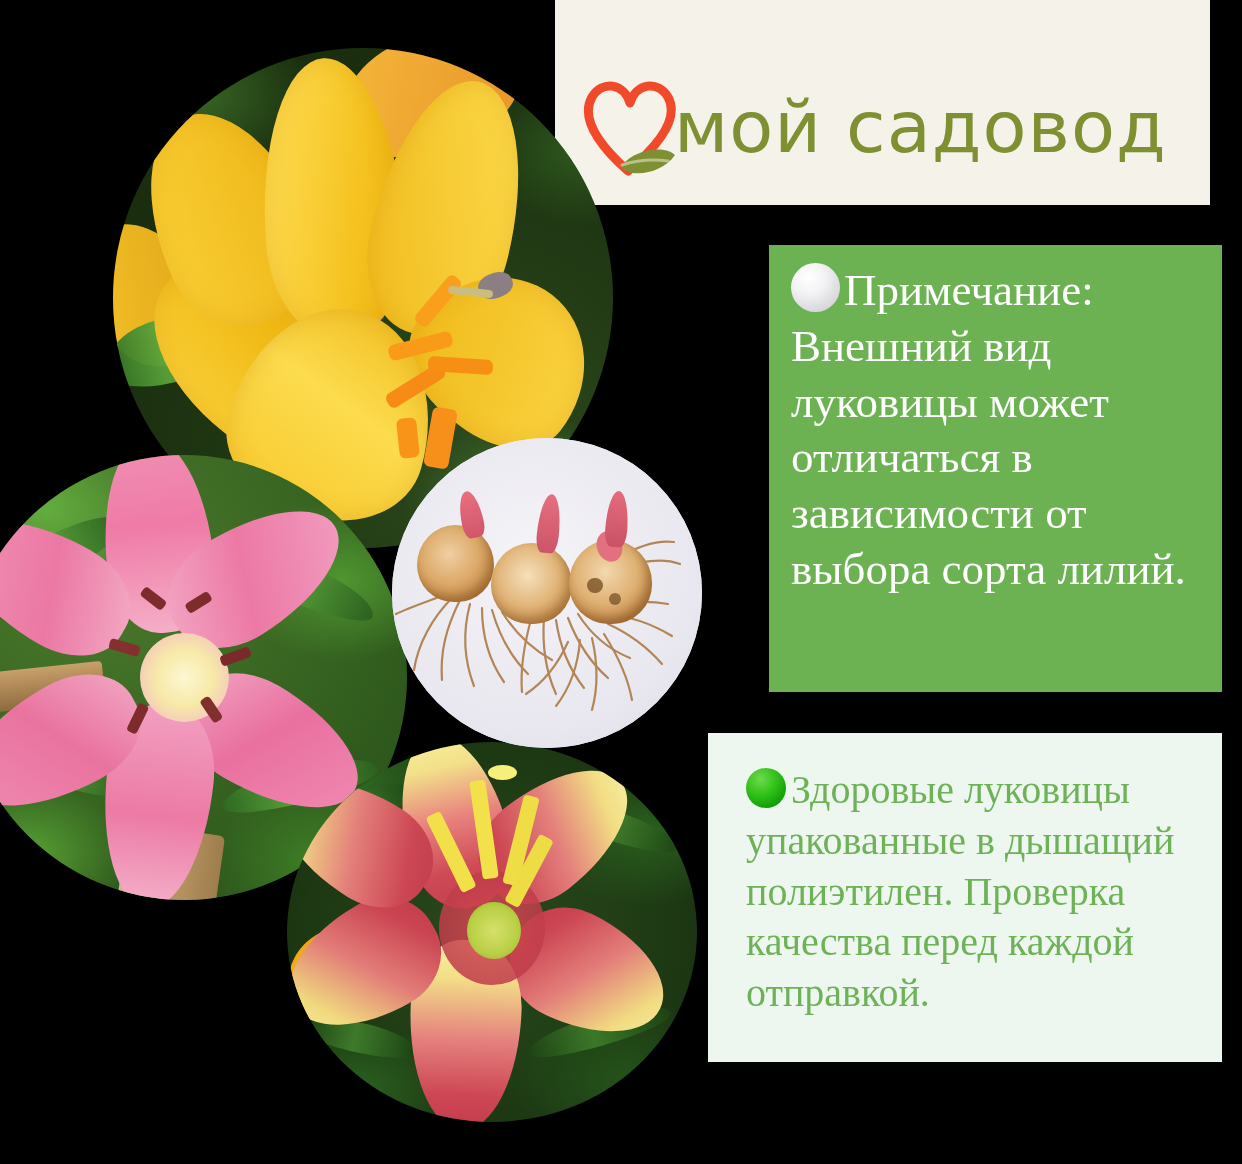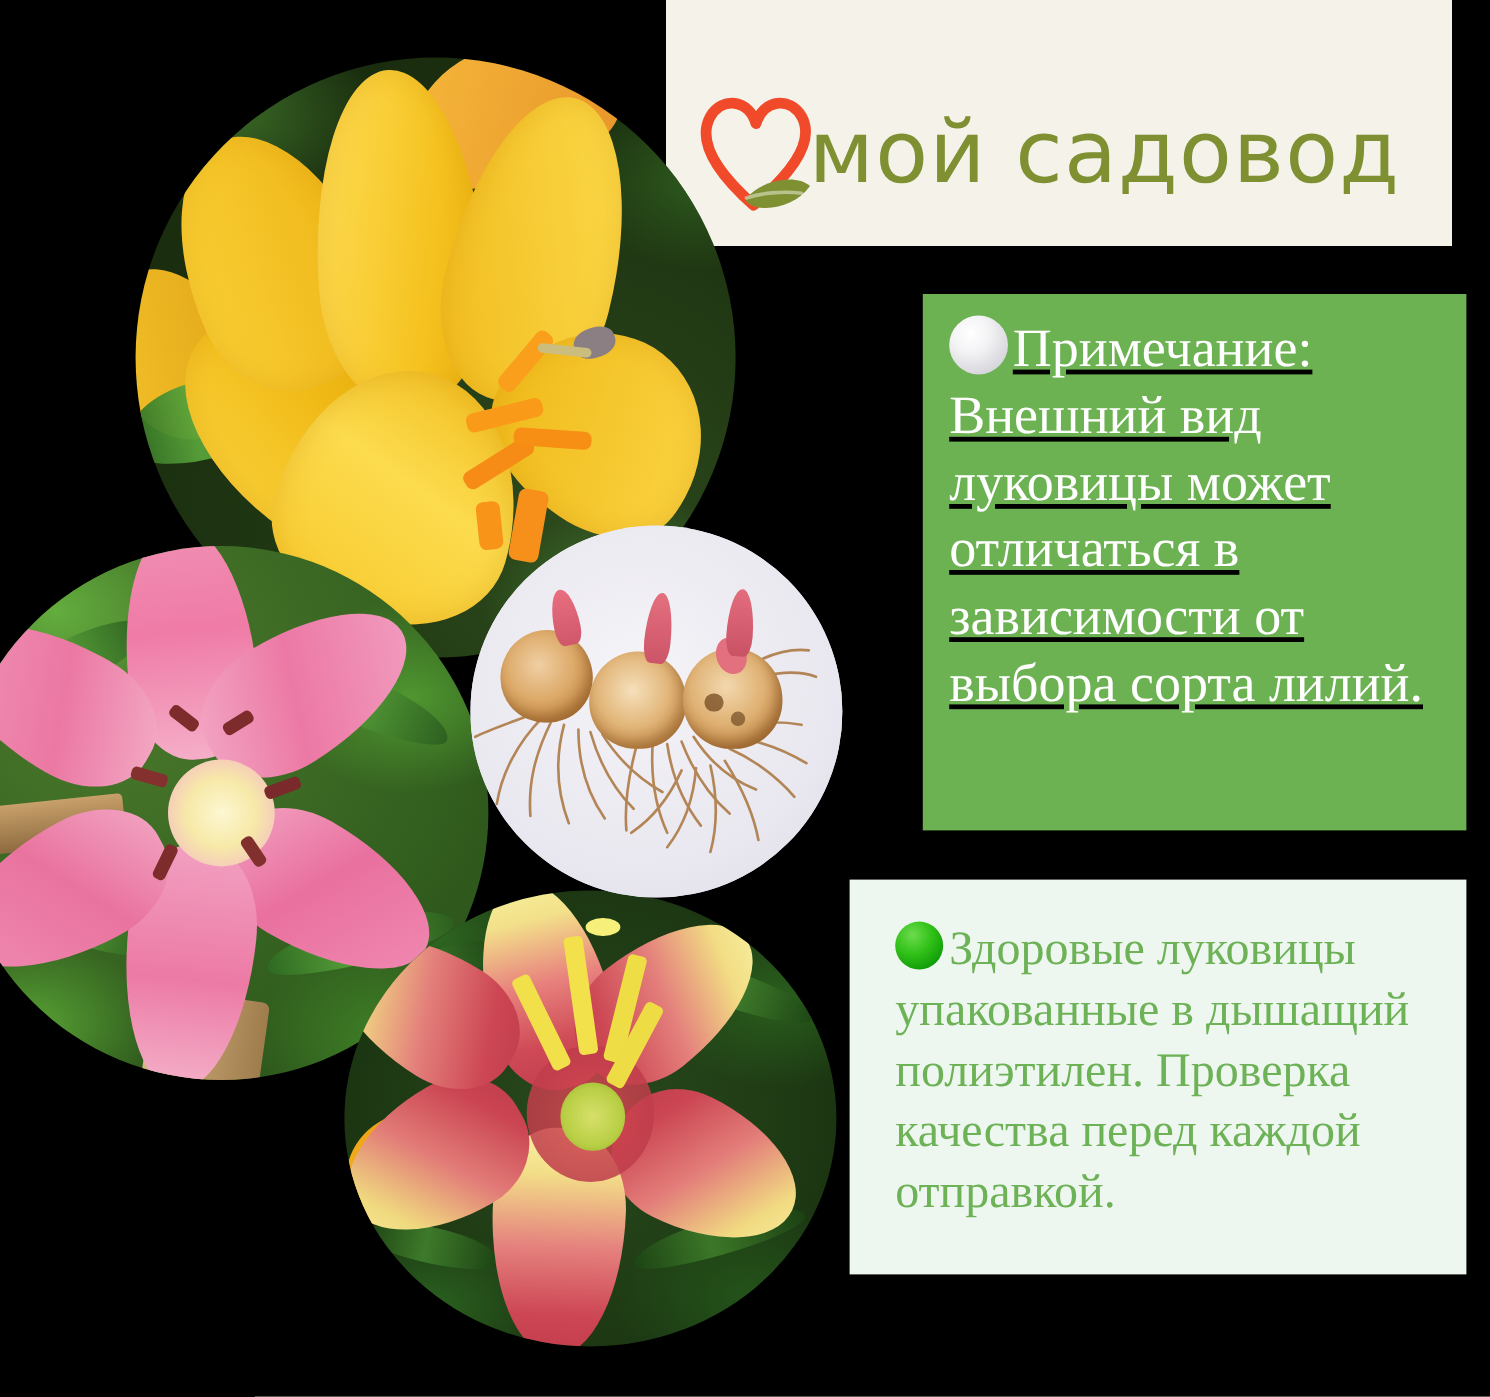--- a/index.html
+++ b/index.html
@@ -118,21 +118,20 @@
   .note-green {
     position: absolute;
     left: 769px;
     top: 245px;
     width: 453px;
     height: 447px;
     background: #6DB252;
     box-sizing: border-box;
     padding: 18px 22px 10px 22px;
     z-index: 5;
-    text-decoration: underline;
   }
   .note-green p {
     margin: 0;
     color: #FFFFFF;
     font-size: 45px;
     line-height: 1.24;
     font-family: "Liberation Serif", "DejaVu Serif", serif;
   }
   .note-light {
     position: absolute;

